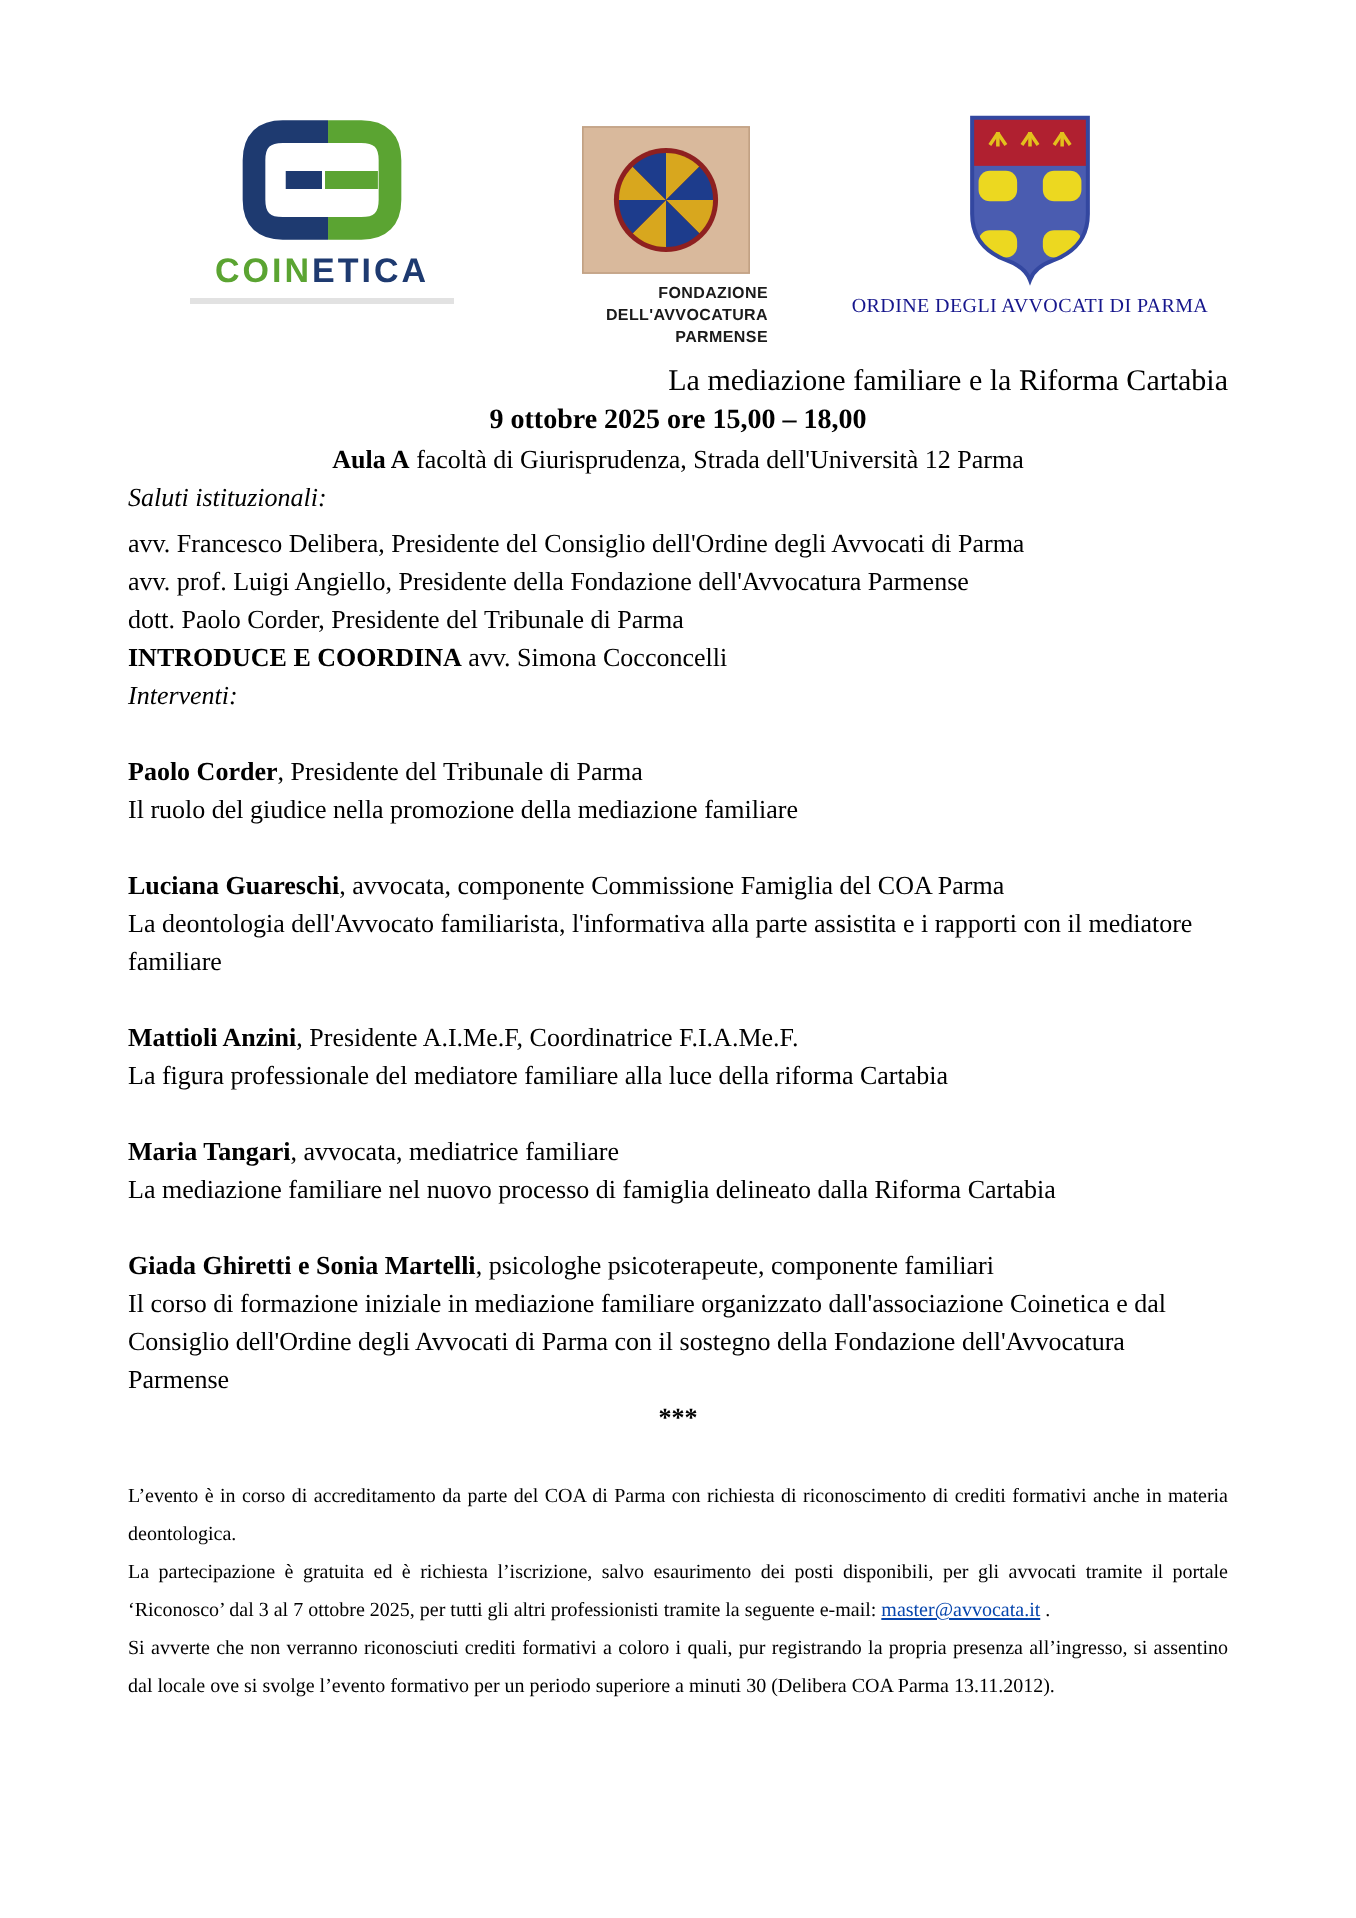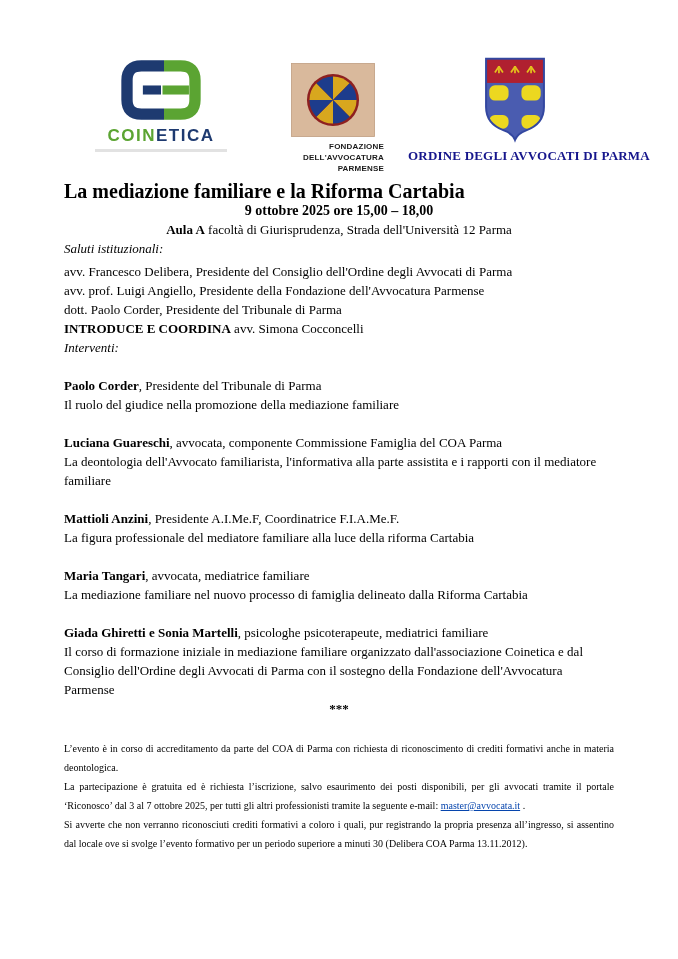--- a/index.html
+++ b/index.html
@@ -15,26 +15,26 @@
            font-size:17px;letter-spacing:1.5px;white-space:nowrap;}
   .co-green{color:#5ba432;}
   .co-navy{color:#1e3a70;}
   .co-faintline{height:3px;background:#e2e2e2;margin:3px 10px 0 10px;}
   .logo-fond{position:absolute;left:282px;top:63px;width:102px;text-align:right;}
   .fond-box{display:block;margin:0 auto;width:84px;height:74px;}
   .fond-caption{margin-top:4px;font-family:"Liberation Sans",sans-serif;font-weight:bold;
                 font-size:8px;line-height:11px;color:#1a1a1a;letter-spacing:.2px;}
   .logo-ord{position:absolute;left:408px;top:54px;width:214px;text-align:center;}
   .ord-shield{display:block;margin:0 auto;width:78px;height:90px;}
-  .ord-caption{margin-top:4px;font-weight:bold;font-size:13px;color:#16168c;
+  .ord-caption{margin-top:4px;font-weight:normal;font-size:10px;color:#16168c;
                letter-spacing:.2px;white-space:nowrap;}
   
   .content{padding:0 64px;font-size:13px;line-height:19px;}
   .content p{margin:0;}
-  .title{margin-top:21px;text-align:left;font-weight:bold;font-size:20px;}
+  .title{margin-top:21px;text-align:right;font-weight:normal;font-size:15px;}
   .date{margin-top:12px;text-align:center;font-weight:bold;font-size:14px;}
   .loc{margin-top:10px;text-align:center;}
   .loc .bsp{font-weight:bold;}
   .ital{font-style:italic;}
   .saluti-head{margin-top:41px;}
   .saluti-lines{margin-top:4px;}
   .introduce{margin-top:19px;}
   .interventi-head{margin-top:18px;}
   .spk{margin-top:19px;}
   .stars{margin-top:20px;text-align:center;font-weight:bold;}
@@ -142,21 +142,21 @@
       <p><b>Mattioli Anzini</b><span>, Presidente A.I.Me.F, Coordinatrice F.I.A.Me.F.</span></p>
       <p>La figura professionale del mediatore familiare alla luce della riforma Cartabia</p>
     </div>
 
     <div class="spk">
       <p><b>Maria Tangari</b><span>, avvocata, mediatrice familiare</span></p>
       <p>La mediazione familiare nel nuovo processo di famiglia delineato dalla Riforma Cartabia</p>
     </div>
 
     <div class="spk">
-      <p><b>Giada Ghiretti e Sonia Martelli</b><span>, psicologhe psicoterapeute, mediatrici familiare</span></p>
+      <p><b>Giada Ghiretti e Sonia Martelli</b><span>, psicologhe psicoterapeute, componente familiari</span></p>
       <p>Il corso di formazione iniziale in mediazione familiare organizzato dall'associazione Coinetica e dal Consiglio dell'Ordine degli Avvocati di Parma con il sostegno della Fondazione dell'Avvocatura Parmense</p>
     </div>
 
     <p class="stars">***</p>
 
     <div class="notes">
       <p>L’evento è in corso di accreditamento da parte del COA di Parma con richiesta di riconoscimento di crediti formativi anche in materia deontologica.</p>
       <p><span>La partecipazione è gratuita ed è richiesta l’iscrizione, salvo esaurimento dei posti disponibili, per gli avvocati tramite il portale ‘Riconosco’ dal 3 al 7 ottobre 2025, per tutti gli altri professionisti tramite la seguente e-mail: </span><a class="mail">master@avvocata.it</a><span> .</span></p>
       <p>Si avverte che non verranno riconosciuti crediti formativi a coloro i quali, pur registrando la propria presenza all’ingresso, si assentino dal locale ove si svolge l’evento formativo per un periodo superiore a minuti 30 (Delibera COA Parma 13.11.2012).</p>
     </div>

